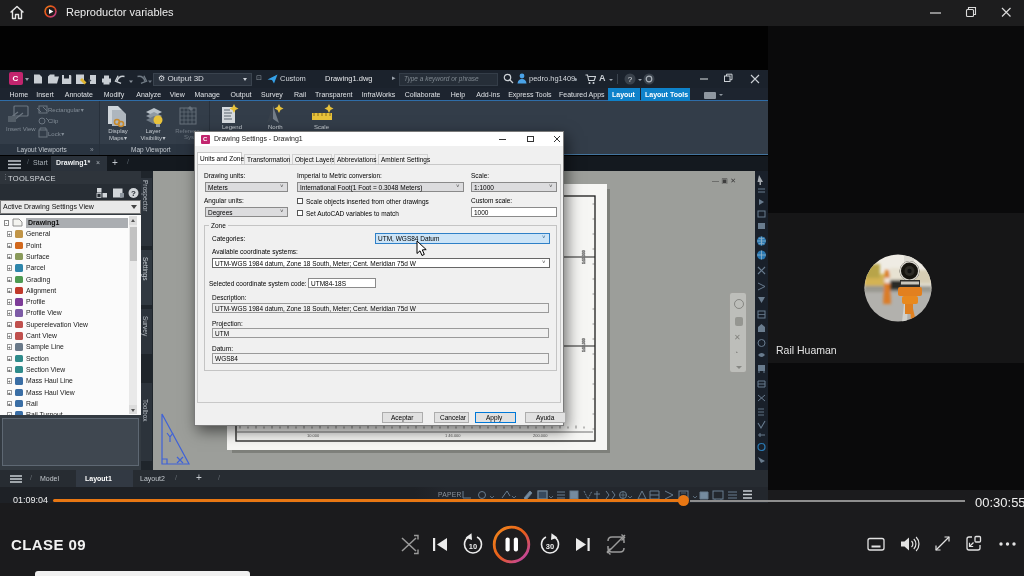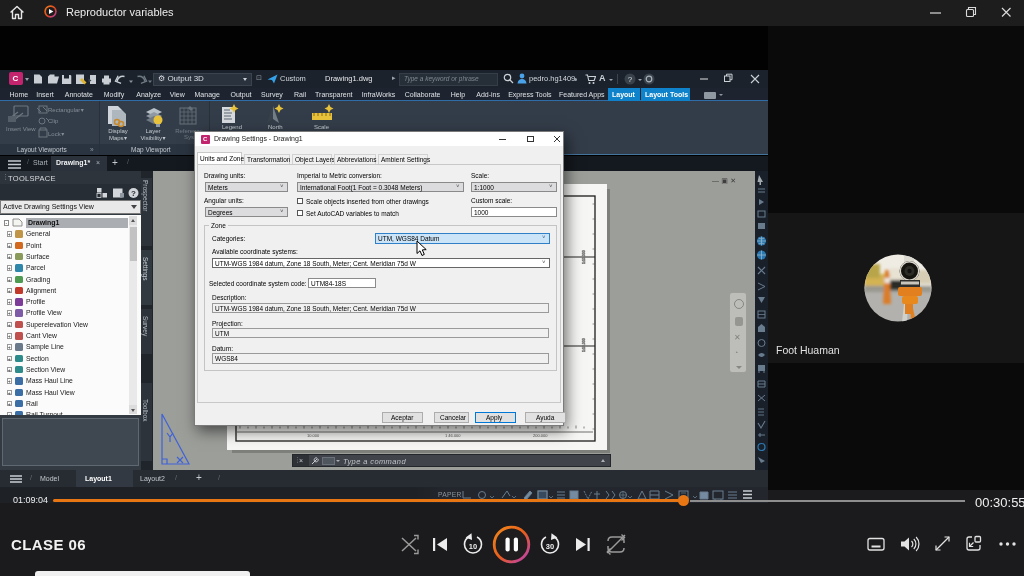--- a/index.html
+++ b/index.html
@@ -32,21 +32,21 @@
     <line x1="5" y1="13" x2="16" y2="13" stroke="#d9d9d9" stroke-width="1.2"></line>
     <rect x="41.5" y="9.5" width="7" height="7" rx="1" fill="none" stroke="#d9d9d9" stroke-width="1.1"></rect>
     <path d="M43.5 9.5 L43.5 7.5 L50.5 7.5 L50.5 14.5 L48.5 14.5" fill="none" stroke="#d9d9d9" stroke-width="1.1"></path>
     <path d="M77 8 L85.5 16.5 M85.5 8 L77 16.5" stroke="#d9d9d9" stroke-width="1.2"></path>
   </svg>
 </div>
 
 <div class="abs" style="left:0;top:26px;width:768px;height:44px;background:#020202;z-index:2;"></div>
 <div class="abs" style="left:768px;top:26px;width:256px;height:466px;background:#0a0a0b;z-index:2;"></div>
 <div class="abs" style="left:768px;top:213px;width:256px;height:150px;background:#161617;z-index:3;"></div>
-<div class="txt" style="left:776px;top:344px;font-size:10.5px;color:#e2e2e2;z-index:4;">Foot Huaman</div>
+<div class="txt" style="left:776px;top:344px;font-size:10.5px;color:#e2e2e2;z-index:4;">Rail Huaman</div>
 
 <svg class="abs" style="left:864px;top:254px;z-index:4;" width="68" height="68" viewBox="0 0 68 68">
   <defs>
     <clipPath id="avc">
         <circle cx="34" cy="34" r="33.5"></circle>
       </clipPath>
     <filter id="blur2">
         <feGaussianBlur stdDeviation="1.6"></feGaussianBlur>
       </filter>
   </defs>
@@ -302,32 +302,20 @@
 
   <svg class="abs" style="left:158px;top:410px;" width="36" height="58" viewBox="0 0 36 58">
     <g fill="none" stroke="#3f62d8" stroke-width="1.2">
       <path d="M4 4 L4 54 L31 54 Z"></path>
       <path d="M4 49 L9 49 L9 54"></path>
       <path d="M9 23 L12 27 M15 23 L12 27 L12 32"></path>
       <path d="M19 47 L25 53 M25 47 L19 53"></path>
     </g>
   </svg>
 
-  <div class="abs" style="left:292px;top:454px;width:319px;height:13px;background:rgba(58,62,68,0.94);border:1px solid #23262b;">
-    <div class="abs" style="left:0;top:0;width:16px;height:11px;background:#2e3237;"></div>
-    <div class="txt" style="left:1px;top:1px;font-size:7px;color:#8a9097;">⋮</div>
-    <div class="txt" style="left:6px;top:1.5px;font-size:7px;color:#c9ced3;">×</div>
-    <svg class="abs" style="left:18px;top:2px;" width="8" height="8" viewBox="0 0 8 8">
-        <path d="M1 7 L4 4 M4 4 L6.5 1.5 M6 1 a2 2 0 1 0 1 1" stroke="#c9ced3" stroke-width="1" fill="none"></path>
-      </svg>
-    <div class="abs" style="left:29px;top:2px;width:13px;height:7.5px;background:#50565e;border:1px solid #6a7079;"></div>
-    <div class="abs" style="left:43px;top:4.5px;width:0;height:0;border-left:2px solid transparent;border-right:2px solid transparent;border-top:2.5px solid #aab0b6;"></div>
-    <div class="txt" style="left:50px;top:1.5px;font-size:7.5px;font-style:italic;color:#c0c5ca;letter-spacing:0.4px;">Type a command</div>
-    <div class="abs" style="left:308px;top:4px;width:0;height:0;border-left:2.5px solid transparent;border-right:2.5px solid transparent;border-bottom:3px solid #aab0b6;"></div>
-  </div>
 </div>
 
 <svg class="abs" style="left:755px;top:171px;z-index:7;opacity:0.8;" width="13" height="299" viewBox="0 0 13 299">
   <g font-family="Liberation Sans">
     <path d="M4 4 l4 7 l-2 0 l0 3 l-1.5 0 l0 -3 l-2 0 z" fill="#c8cdd2"></path>
     <path d="M3 18 h7 M3 21 h7" stroke="#7d93a8" stroke-width="1"></path>
     <path d="M4 28 l5 3 l-5 3 z" fill="#7d93a8"></path>
     <rect x="3" y="40" width="7" height="6" fill="none" stroke="#7d93a8" stroke-width="1"></rect>
     <rect x="3" y="52" width="7" height="6" fill="#7d93a8"></rect>
     <circle cx="6.5" cy="70" r="4.5" fill="#2f8fd4"></circle>
@@ -609,21 +597,21 @@
 </svg>
 
 <div class="abs" style="left:0;top:490px;width:1024px;height:86px;background:#1b1b1d;z-index:4;"></div>
 
 <div class="abs" style="left:53px;top:499px;width:631px;height:3px;background:#e87713;border-radius:2px;z-index:20;"></div>
 <div class="abs" style="left:690px;top:499.5px;width:275px;height:2px;background:#8e8e8e;z-index:20;"></div>
 <div class="abs" style="left:678px;top:495px;width:11px;height:11px;border-radius:50%;background:#e87713;z-index:21;"></div>
 <div class="txt" style="left:13px;top:495px;font-size:9px;color:#efefef;z-index:20;">01:09:04</div>
 <div class="txt" style="left:975px;top:495px;font-size:13px;color:#efefef;z-index:20;">00:30:55</div>
 
-<div class="txt" style="left:11px;top:536px;font-size:15px;font-weight:bold;color:#f2f2f2;letter-spacing:0.4px;z-index:20;">CLASE 06</div>
+<div class="txt" style="left:11px;top:536px;font-size:15px;font-weight:bold;color:#f2f2f2;letter-spacing:0.4px;z-index:20;">CLASE 09</div>
 
 <svg class="abs" style="left:392px;top:522px;z-index:20;" width="240" height="45" viewBox="0 0 240 45">
   <defs>
       <linearGradient id="ring" x1="0" y1="0" x2="1" y2="1">
     <stop offset="0" stop-color="#f08a1d"></stop>
         <stop offset="0.5" stop-color="#e85d1a"></stop>
         <stop offset="1" stop-color="#b93fbe"></stop>
   </linearGradient>
     </defs>
 

